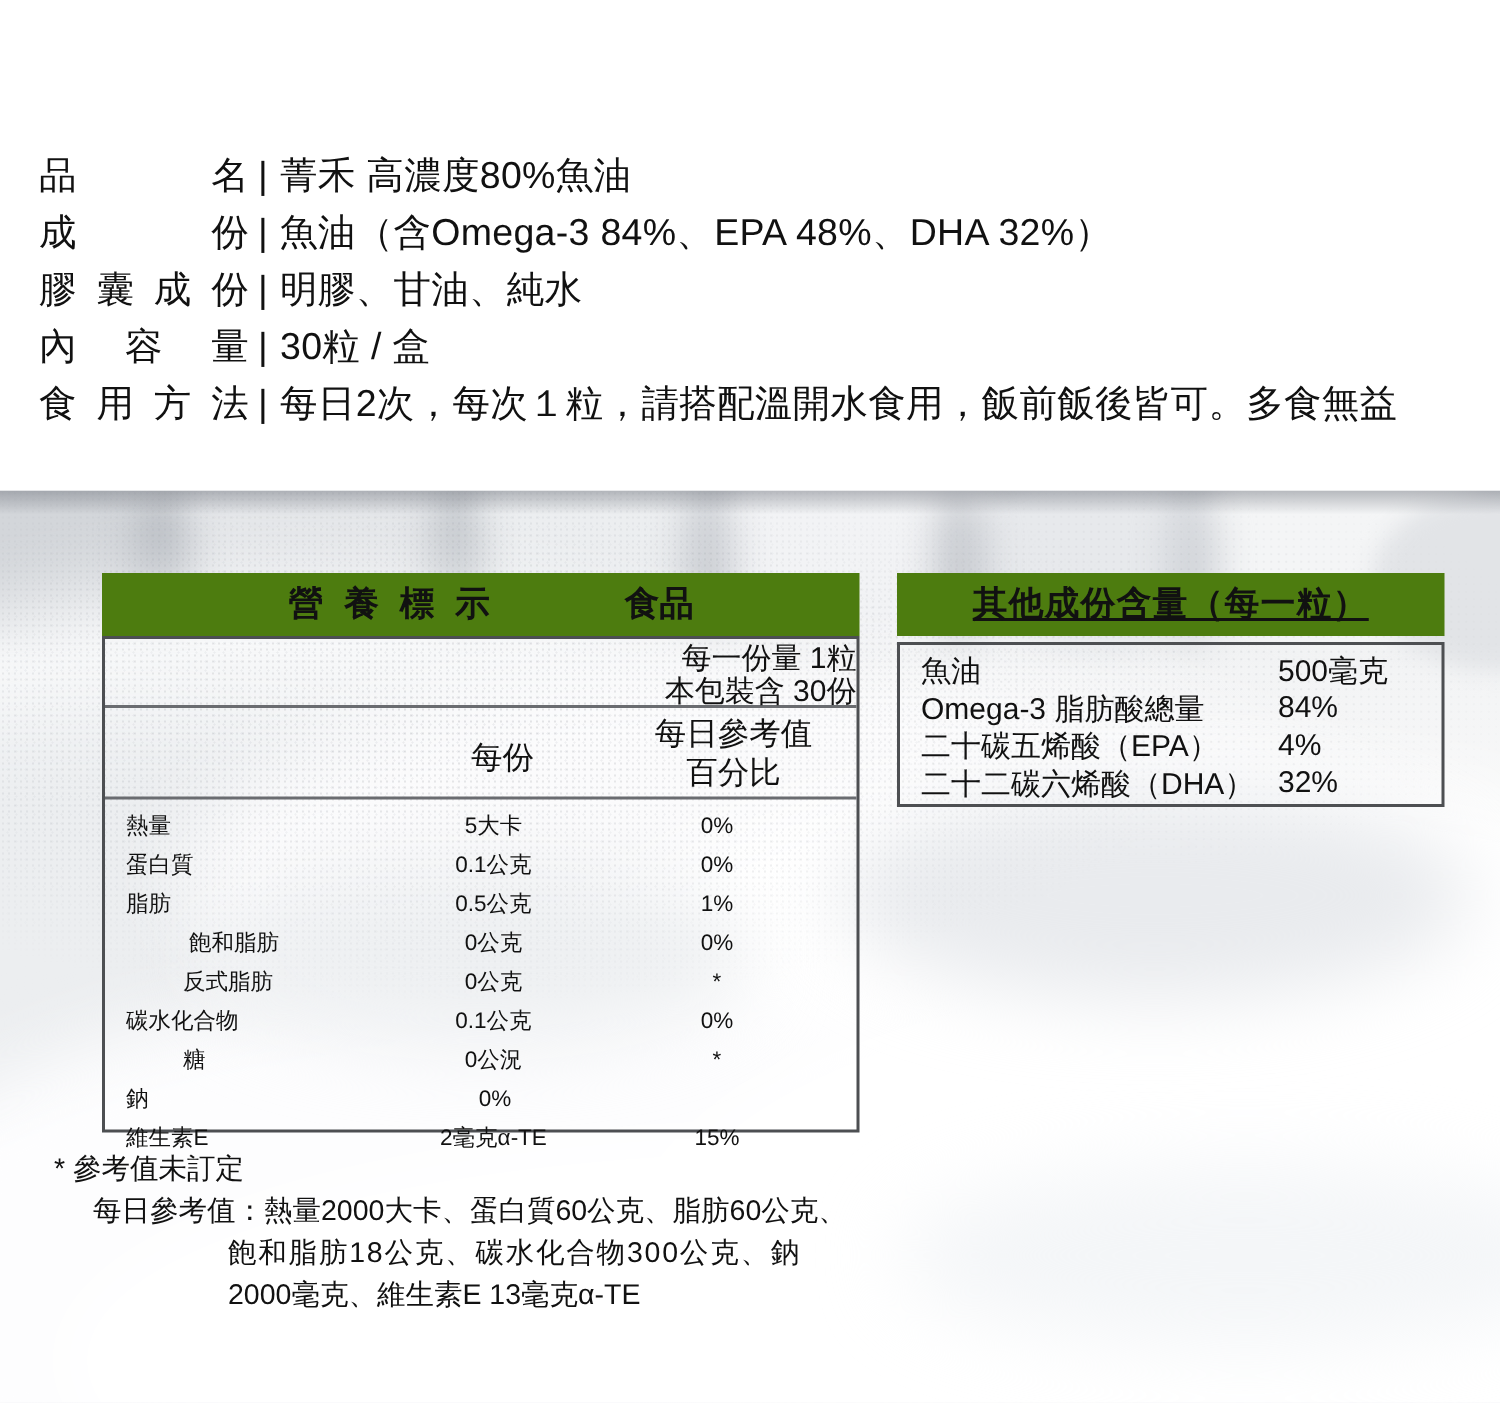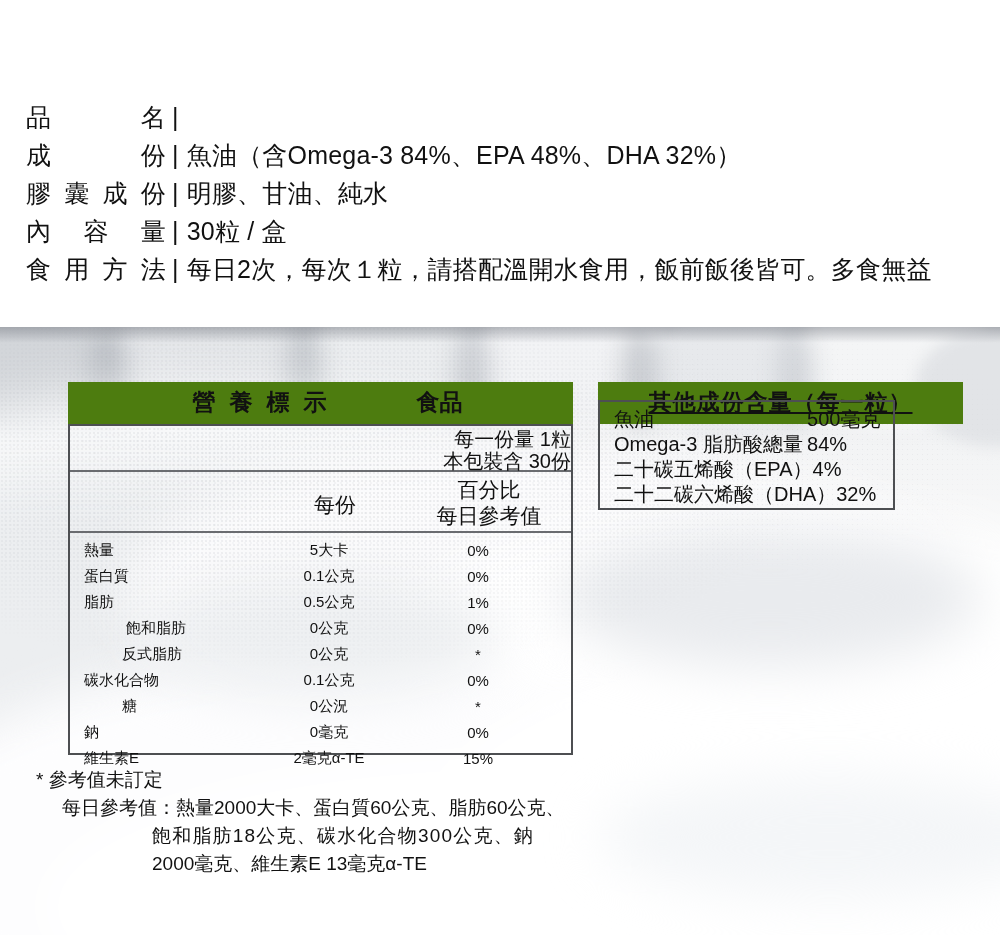--- a/index.html
+++ b/index.html
@@ -209,22 +209,22 @@
 
   
   #other-header {
     left: 598px; top: 382px;
     width: 365px; height: 42px;
   }
   #other-header .htxt { letter-spacing: 1px; text-decoration: underline; }
 
   #other-table {
     position: absolute;
-    left: 598px; top: 400px;
-    width: 297px;
+    left: 598px; top: 428px;
+    width: 365px;
     height: 110px;
     border: 2px solid #4d4f52;
     box-sizing: border-box;
     z-index: 6;
     padding-top: 5px;
   }
   .o-row {
     display: flex;
     align-items: center;
     height: 25px;
@@ -287,20 +287,21 @@
 
 <div id="top-panel">
   <div id="spec-list">
 
     <div class="spec-row">
       <span class="spec-label">
         <span>品</span>
         <span>名</span>
       </span>
       <span class="spec-sep">|</span>
+      <span class="spec-value">菁禾 高濃度80%魚油</span>
     </div>
 
     <div class="spec-row">
       <span class="spec-label">
         <span>成</span>
         <span>份</span>
       </span>
       <span class="spec-sep">|</span>
       <span class="spec-value">魚油（含Omega-3 84%、EPA 48%、DHA 32%）</span>
     </div>
@@ -350,22 +351,22 @@
 <div id="nutri-table">
 
   <div id="nutri-serving">
     <div>每一份量  1粒</div>
     <div>本包裝含 30份</div>
   </div>
 
   <div id="nutri-colhead">
     <div class="ch-per">每份</div>
     <div class="ch-dv">
+      <div>每日參考值</div>
       <div>百分比</div>
-      <div>每日參考值</div>
     </div>
   </div>
 
   <div id="nutri-rows">
     <div class="n-row">
       <span class="n-name">熱量</span>
       <span class="n-amt">5大卡</span>
       <span class="n-dv">0%</span>
     </div>
     <div class="n-row">
@@ -393,21 +394,20 @@
       <span class="n-amt">0.1公克</span>
       <span class="n-dv">0%</span>
     </div>
     <div class="n-row">
       <span class="n-name indent2">糖</span>
       <span class="n-amt">0公況</span>
       <span class="n-dv">*</span>
     </div>
     <div class="n-row">
       <span class="n-name">鈉</span>
-      <span class="n-amt">0毫克</span>
       <span class="n-dv">0%</span>
     </div>
     <div class="n-row">
       <span class="n-name">維生素E</span>
       <span class="n-amt">2毫克α-TE</span>
       <span class="n-dv">15%</span>
     </div>
   </div>
 </div>
 

